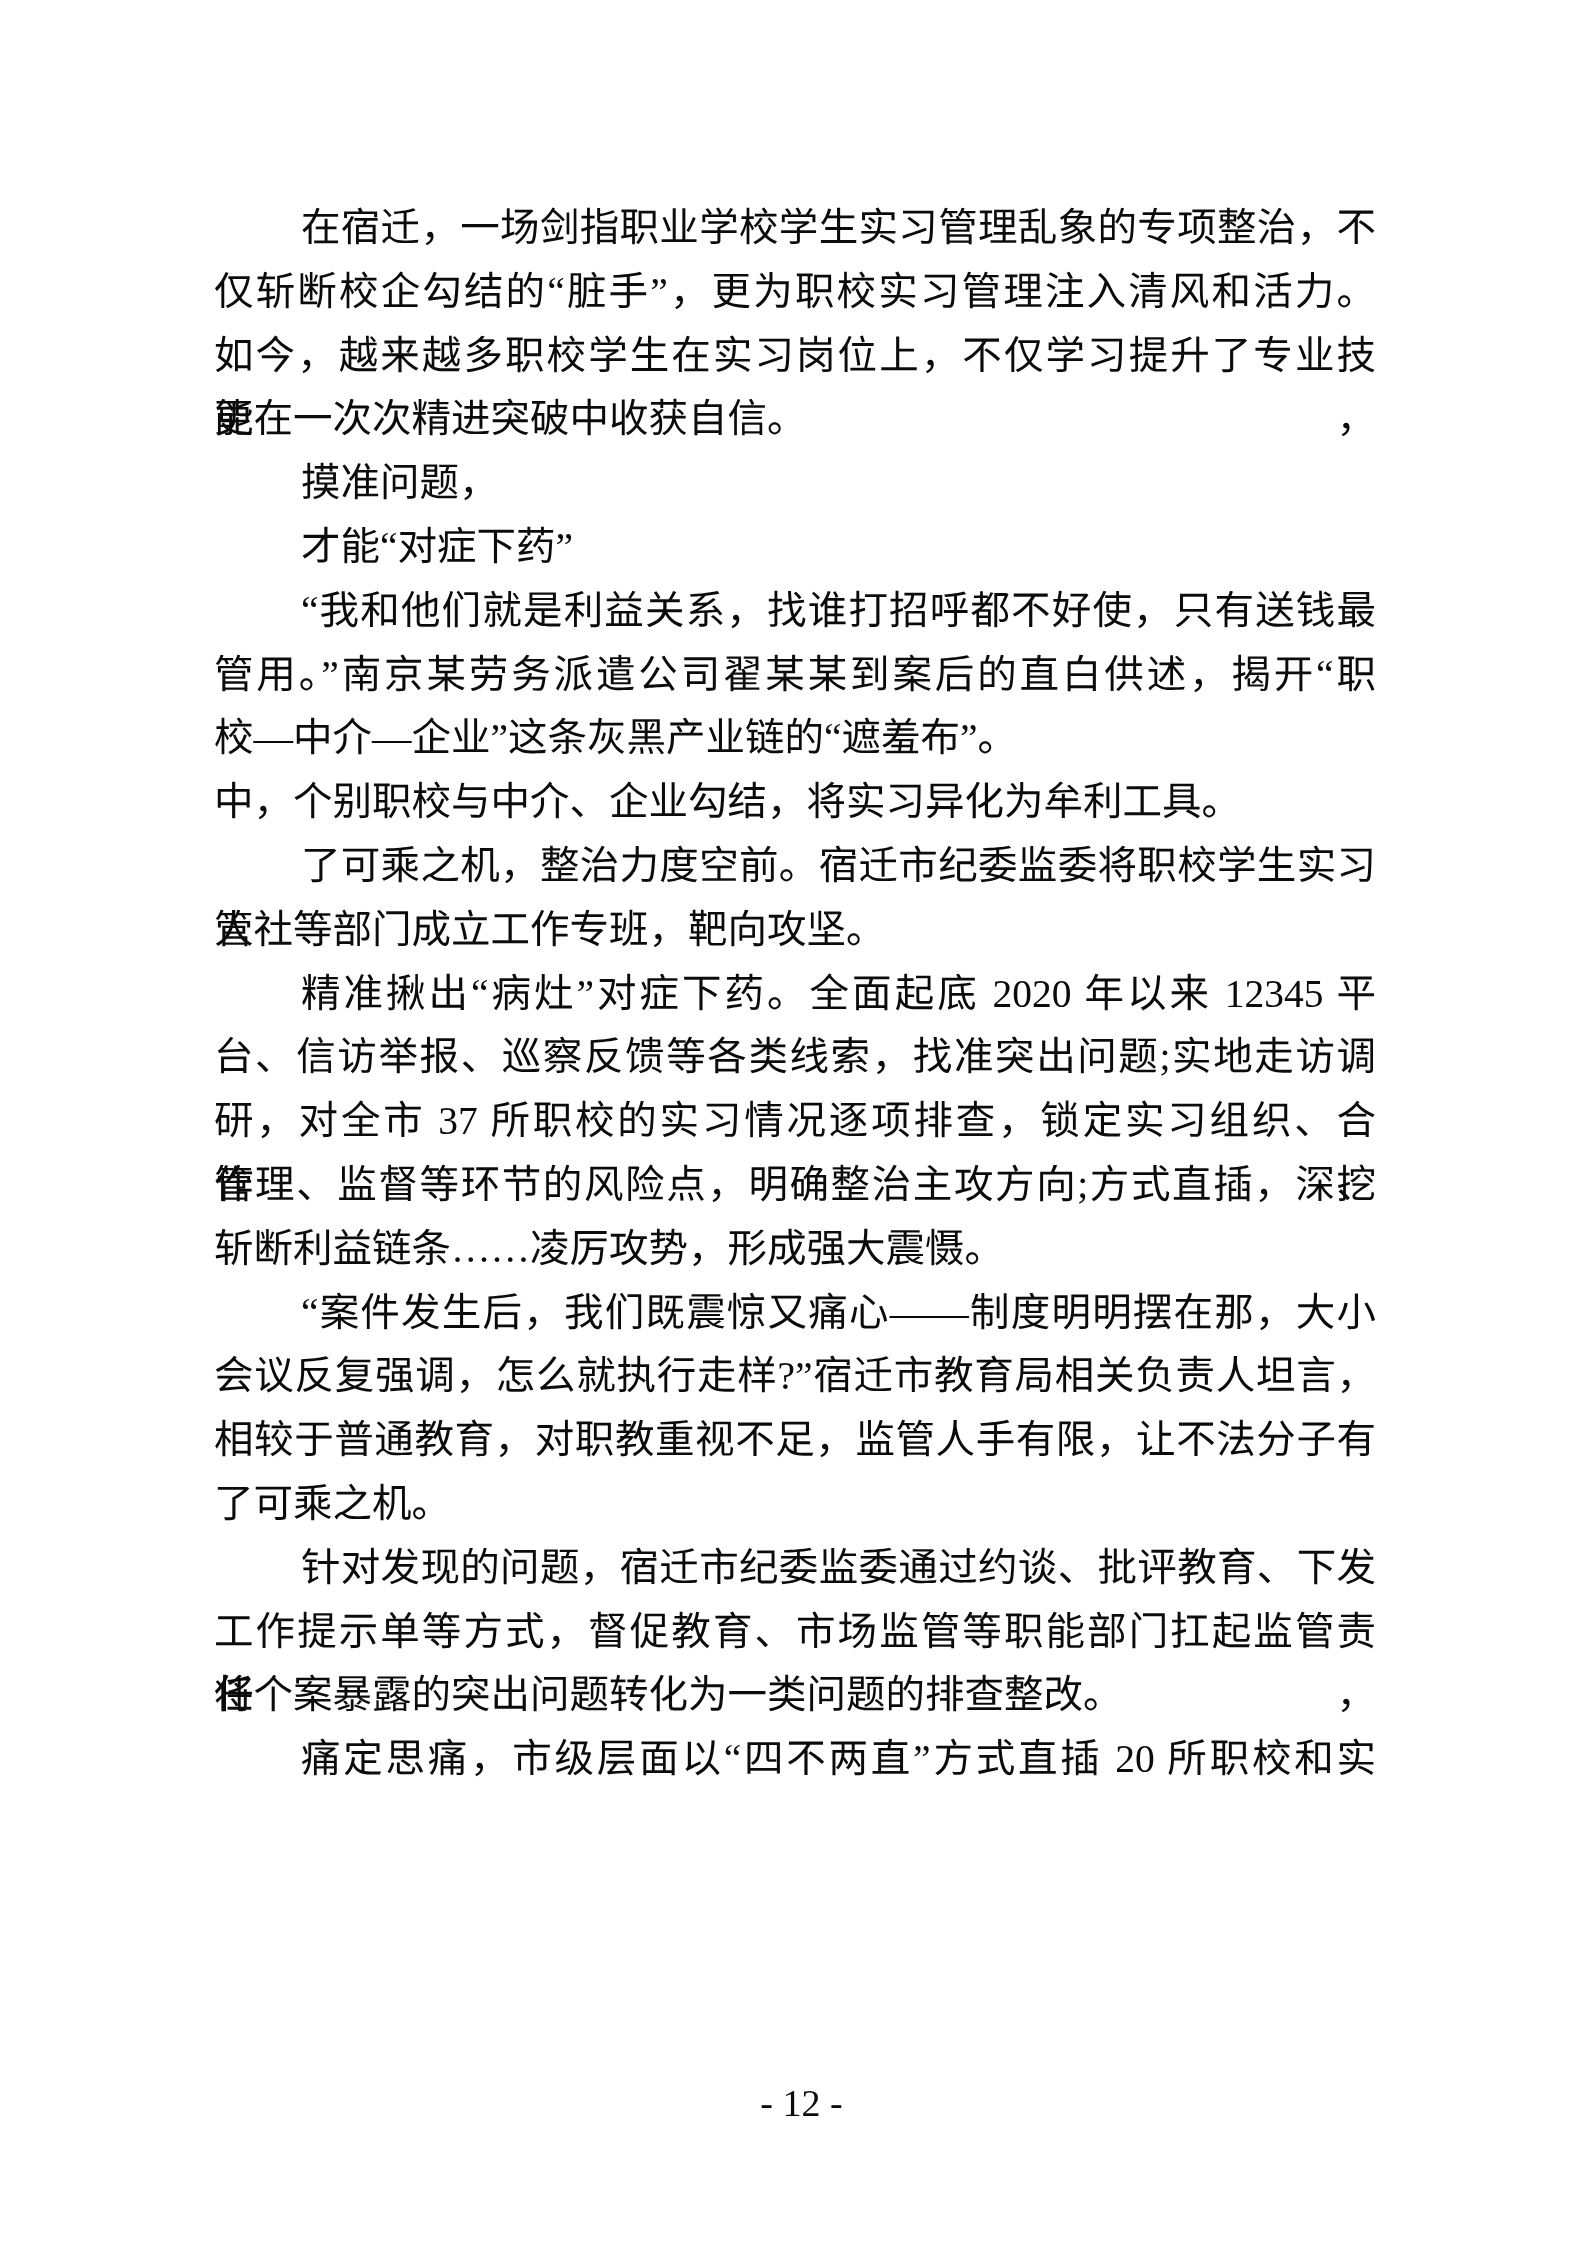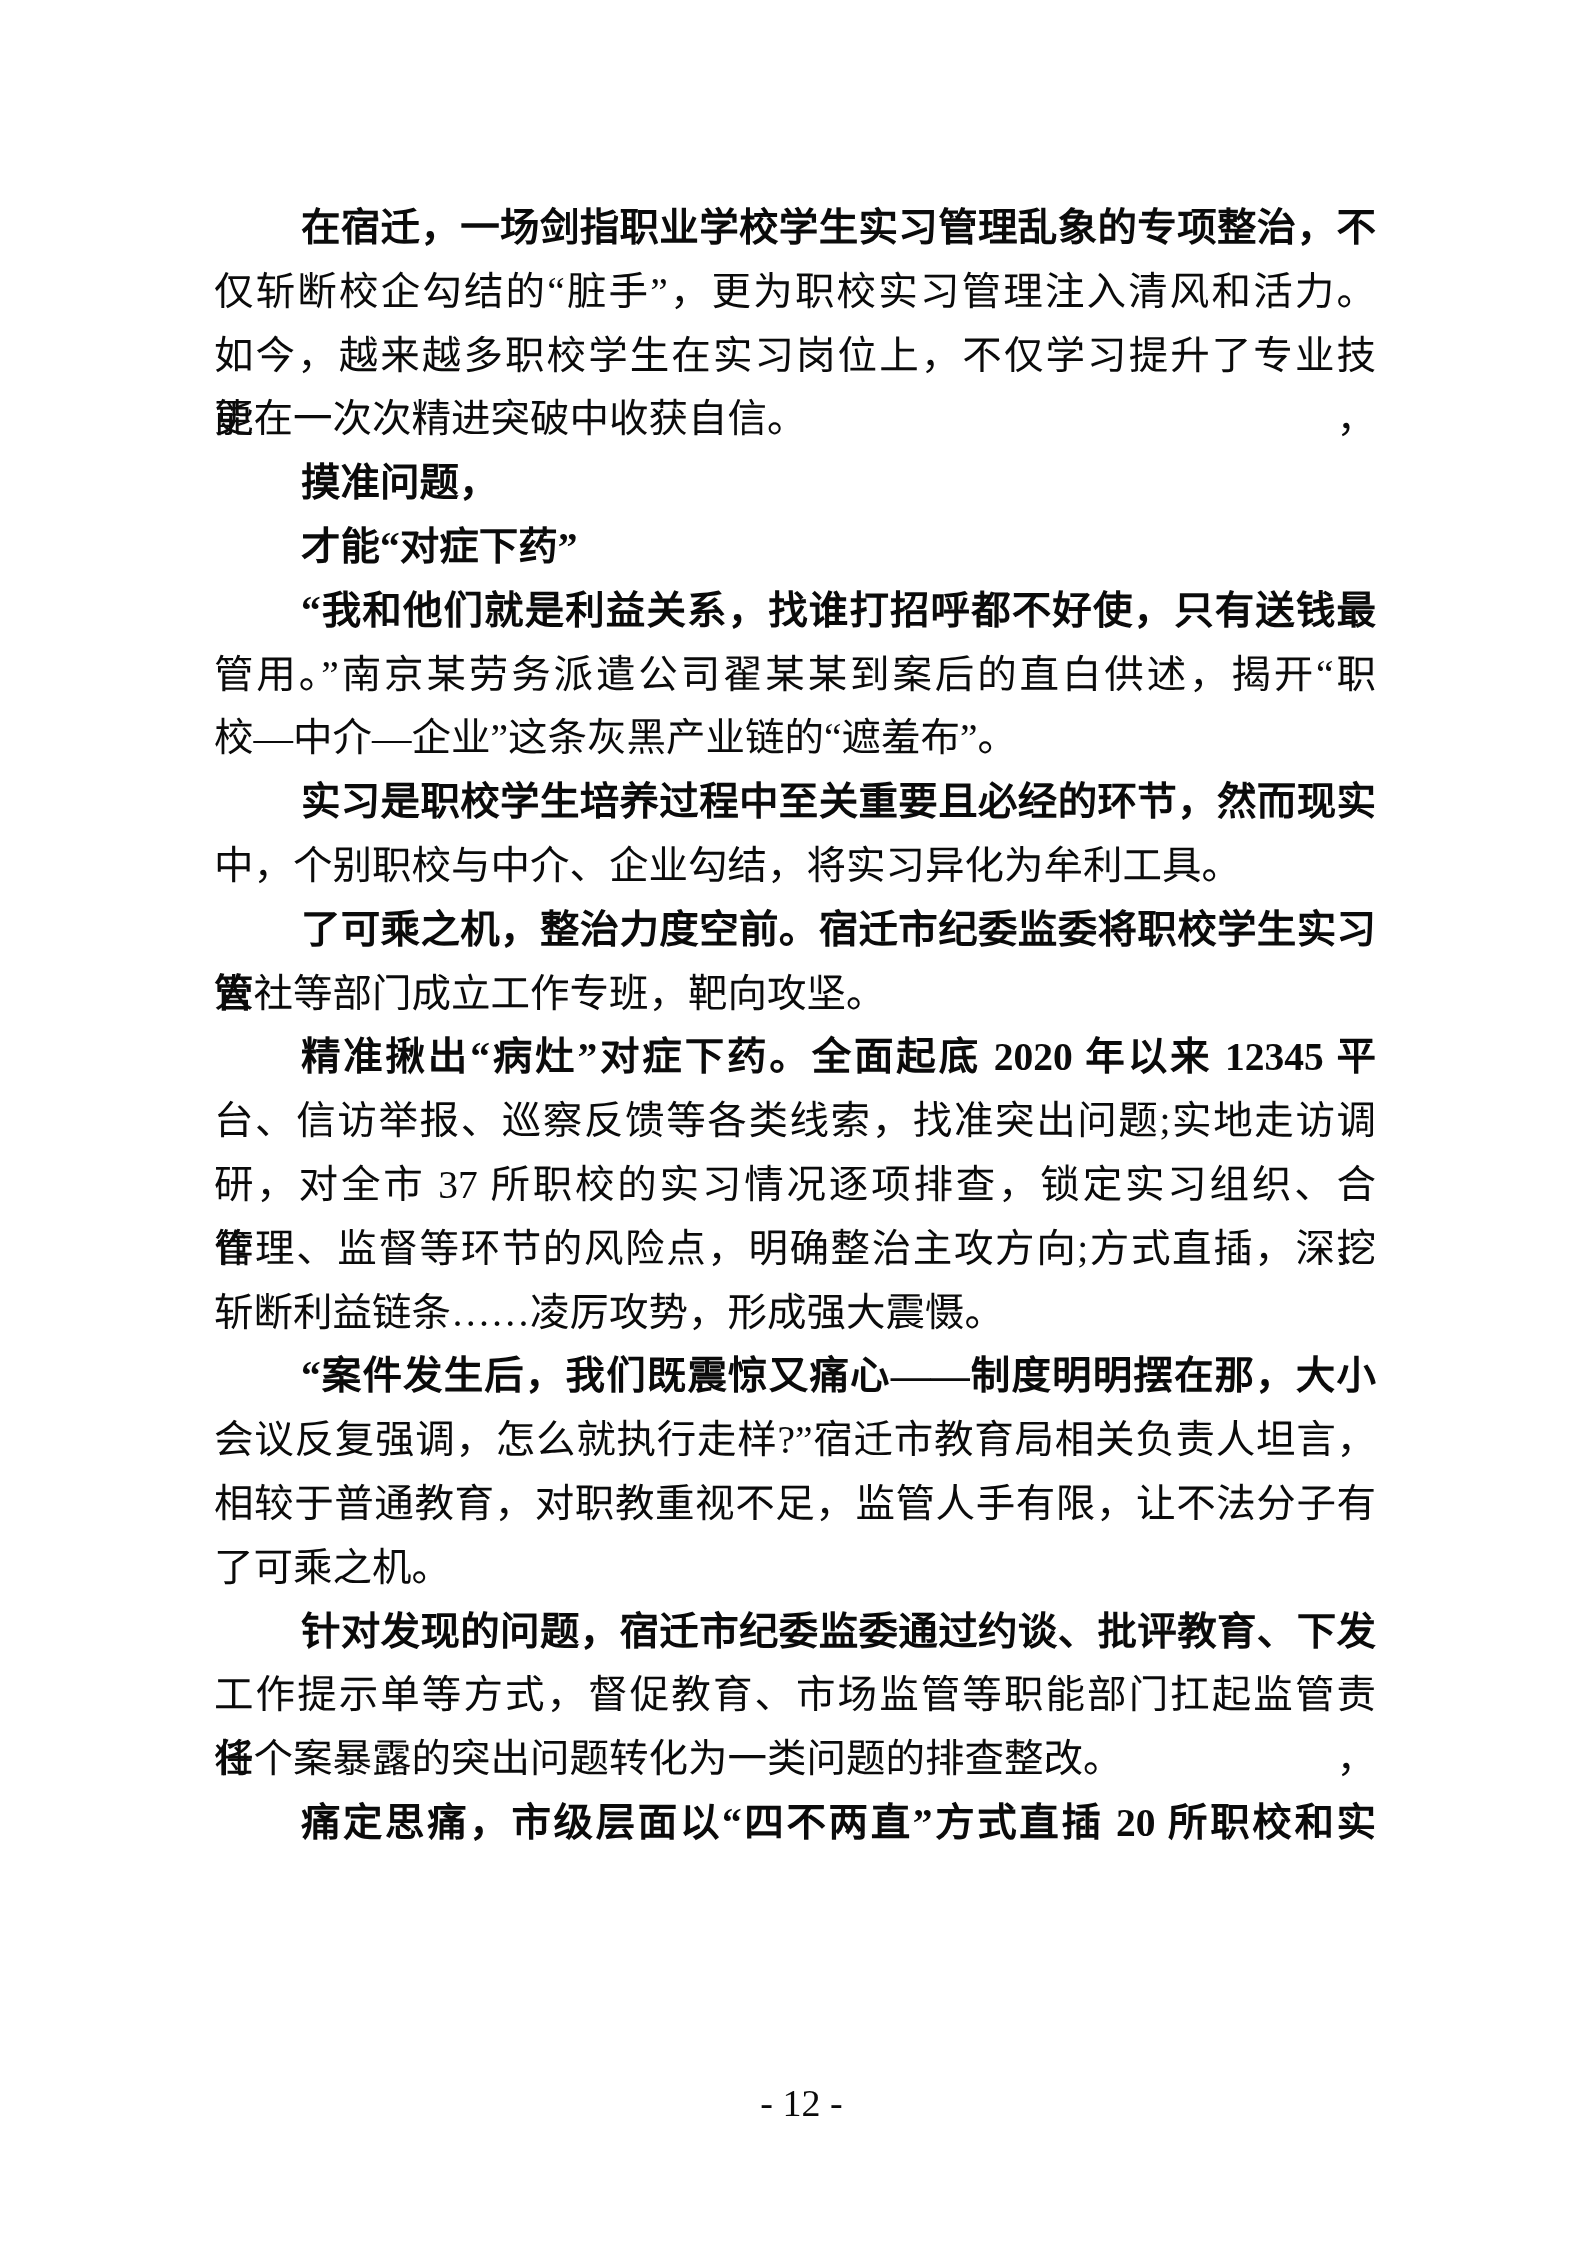--- a/index.html
+++ b/index.html
@@ -33,21 +33,20 @@
   }
   
   .line.jl {
     white-space: normal;
     text-align: justify;
     text-align-last: justify;
   }
   
   .line.first {
     text-indent: 2.2em;
-    font-weight: bold;
   }
   .page-footer {
     position: absolute;
     left: 8px;
     top: 2080px;
     width: 100%;
     text-align: center;
     font-size: 38px;
     line-height: 46px;
     color: #0b0b0b;
@@ -69,21 +68,20 @@
       </div>
       <div>
         <div class="line first">才能“对症下药”</div>
       </div>
       <div>
         <div class="line first jl">“我和他们就是利益关系，找谁打招呼都不好使，只有送钱最</div>
         <div class="line jl">管用。”南京某劳务派遣公司翟某某到案后的直白供述，揭开“职</div>
         <div class="line">校—中介—企业”这条灰黑产业链的“遮羞布”。</div>
       </div>
       <div>
-        <div class="line first jl">实习是职校学生培养过程中至关重要且必经的环节，然而现实</div>
         <div class="line">中，个别职校与中介、企业勾结，将实习异化为牟利工具。</div>
       </div>
       <div>
         <div class="line first jl">了可乘之机，整治力度空前。宿迁市纪委监委将职校学生实习管</div>
         <div class="line">人社等部门成立工作专班，靶向攻坚。</div>
       </div>
       <div>
         <div class="line first jl">精准揪出“病灶”对症下药。全面起底 2020 年以来 12345 平</div>
         <div class="line jl">台、信访举报、巡察反馈等各类线索，找准突出问题;实地走访调</div>
         <div class="line jl">研，对全市 37 所职校的实习情况逐项排查，锁定实习组织、合作、</div>

